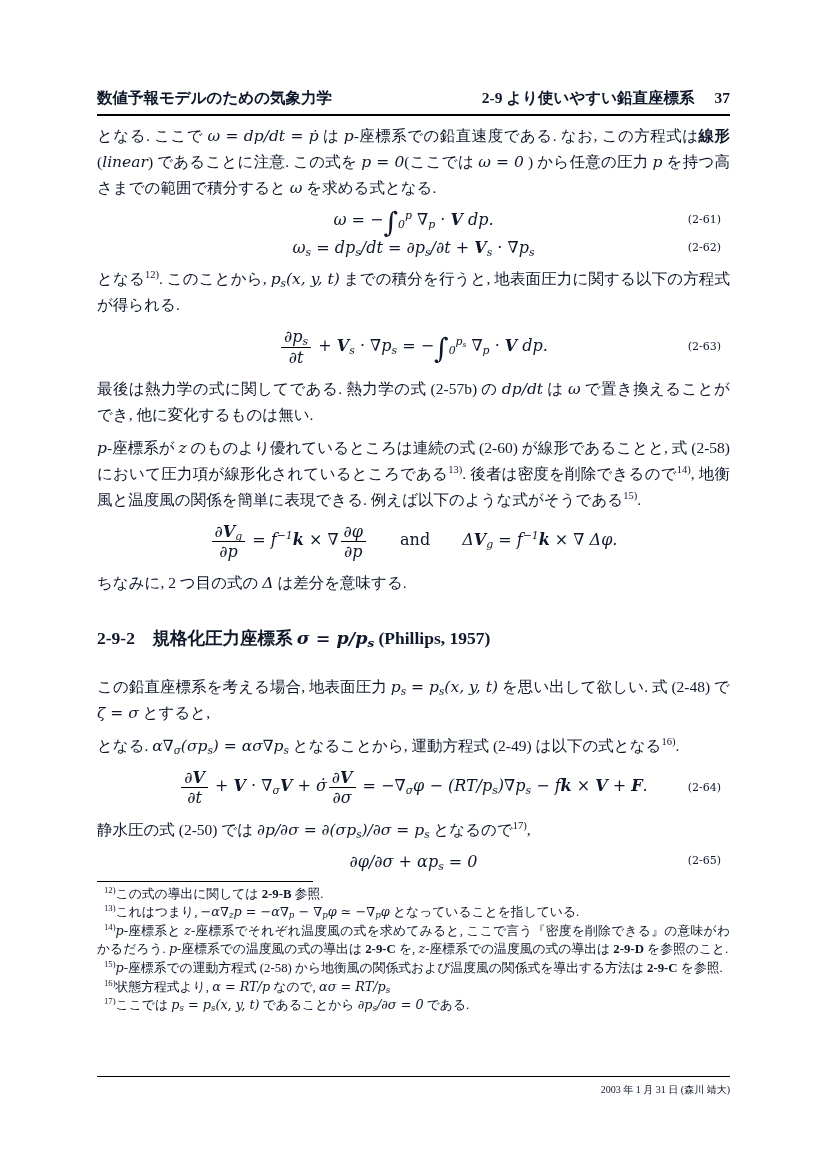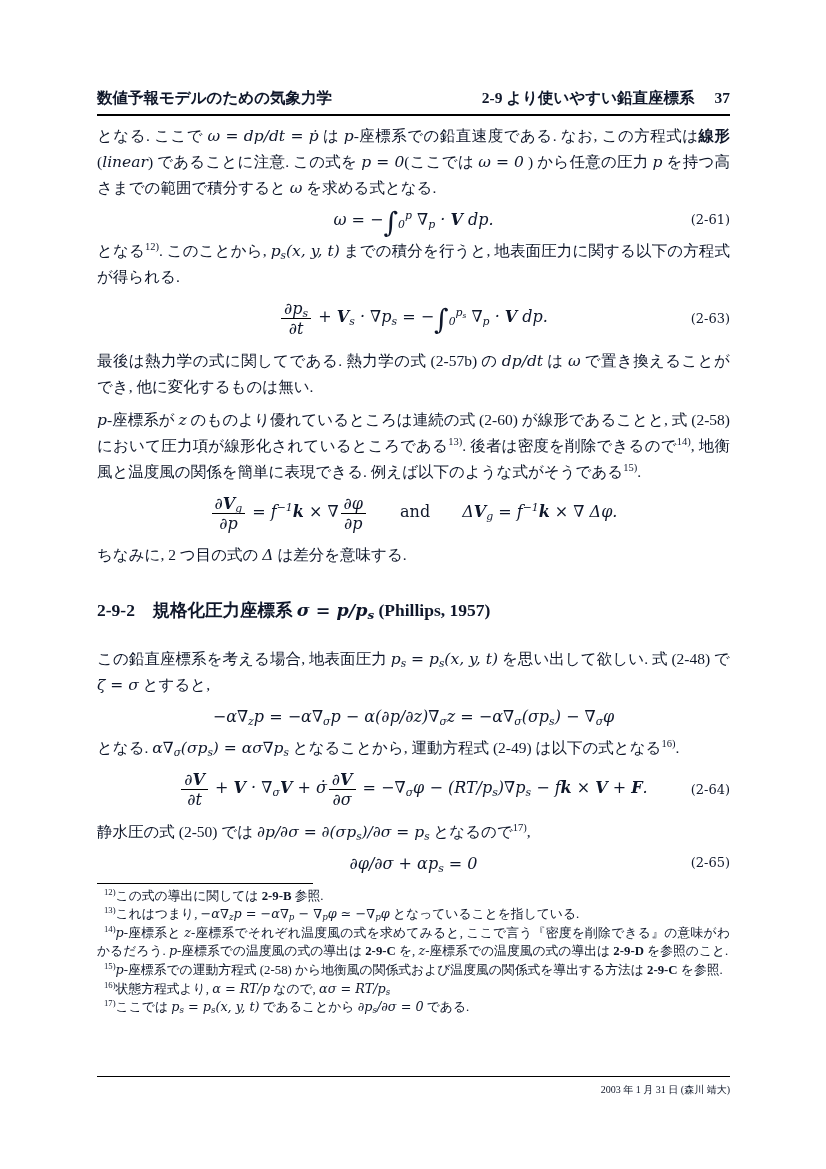--- a/index.html
+++ b/index.html
@@ -37,22 +37,22 @@
   
   .eq{
     position:relative;
     text-align:center;
     margin:9px 0;
     font-size:16px;
     line-height:1.2;
     font-family:"DejaVu Serif","Liberation Serif",serif;
   }
   .eq-num{
-    position:absolute;right:0;top:50%;transform:translateY(-50%);
-    font-style:normal;font-size:13px;
+    position:absolute;right:9px;top:50%;transform:translateY(-50%);
+    font-style:normal;font-size:11px;
   }
   .fr{display:inline-block;vertical-align:-0.75em;text-align:center;line-height:1.2;margin:0 2px;}
   .fr .nu{display:block;border-bottom:1px solid #000;padding:0 3px;}
   .fr .de{display:block;padding:0 3px;}
   .int{font-size:1.75em;font-style:normal;line-height:0;vertical-align:-0.25em;}
   
   .sec{
     font-weight:bold;
     font-size:17.5px;
     margin:30px 0 24px 0;
@@ -79,29 +79,29 @@
     <span>数値予報モデルのための気象力学</span>
     <span class="hdr-right">
       <span>2-9 より使いやすい鉛直座標系</span>
       <span>37</span>
     </span>
   </div>
 
   <main>
       <p class="para">となる. ここで <i class="m">ω = dp/dt = ṗ</i> は <i class="m">p</i>-座標系での鉛直速度である. なお, この方程式は<b>線形</b> (<i class="m">linear</i>) であることに注意. この式を <i class="m">p = 0</i>(ここでは <i class="m">ω = 0</i> ) から任意の圧力 <i class="m">p</i> を持つ高さまでの範囲で積分すると <i class="m">ω</i> を求める式となる.</p>
       <div class="eq"><span class="eq-body"><i class="m">ω = −<span class="int">∫</span><sub>0</sub><sup>p</sup> ∇<sub>p</sub> · <b>V</b> dp.</i></span><span class="eq-num">(2-61)</span></div>
+      <div class="eq"><span class="eq-body"><i class="m">ω<sub>s</sub> = dp<sub>s</sub>/dt = ∂p<sub>s</sub>/∂t + <b>V</b><sub>s</sub> · ∇p<sub>s</sub></i></span><span class="eq-num">(2-62)</span></div>
       <p class="para">となる<sup>12)</sup>. このことから, <i class="m">p<sub>s</sub>(x, y, t)</i> までの積分を行うと, 地表面圧力に関する以下の方程式が得られる.</p>
       <div class="eq"><span class="eq-body"><i class="m"><span class="fr"><span class="nu">∂p<sub>s</sub></span><span class="de">∂t</span></span> + <b>V</b><sub>s</sub> · ∇p<sub>s</sub> = −<span class="int">∫</span><sub>0</sub><sup>p<sub>s</sub></sup> ∇<sub>p</sub> · <b>V</b> dp.</i></span><span class="eq-num">(2-63)</span></div>
       <p class="para">最後は熱力学の式に関してである. 熱力学の式 (2-57b) の <i class="m">dp/dt</i> は <i class="m">ω</i> で置き換えることができ, 他に変化するものは無い.</p>
       <p class="para"><i class="m">p</i>-座標系が <i class="m">z</i> のものより優れているところは連続の式 (2-60) が線形であることと, 式 (2-58) において圧力項が線形化されているところである<sup>13)</sup>. 後者は密度を削除できるので<sup>14)</sup>, 地衡風と温度風の関係を簡単に表現できる. 例えば以下のような式がそうである<sup>15)</sup>.</p>
       <div class="eq"><span class="eq-body"><i class="m"><span class="fr"><span class="nu">∂<b>V</b><sub>g</sub></span><span class="de">∂p</span></span> = f<sup>−1</sup><b>k</b> × ∇<span class="fr"><span class="nu">∂φ</span><span class="de">∂p</span></span></i>　　and　　<i class="m">Δ<b>V</b><sub>g</sub> = f<sup>−1</sup><b>k</b> × ∇ Δφ.</i></span></div>
       <p class="para">ちなみに, 2 つ目の式の <i class="m">Δ</i> は差分を意味する.</p>
       <div class="sec">2-9-2　規格化圧力座標系 <i class="m">σ = p/p<sub>s</sub></i> (Phillips, 1957)</div>
       <p class="para">この鉛直座標系を考える場合, 地表面圧力 <i class="m">p<sub>s</sub> = p<sub>s</sub>(x, y, t)</i> を思い出して欲しい. 式 (2-48) で <i class="m">ζ = σ</i> とすると,</p>
-      <div class="eq"><span class="eq-body"><i class="m">−α∇<sub>z</sub>p = −α∇<sub>σ</sub>p − α(∂p/∂z)∇<sub>σ</sub>z = −α∇<sub>σ</sub>(σp<sub>s</sub>) − ∇<sub>σ</sub>φ</i></span></div>
       <p class="para">となる. <i class="m">α∇<sub>σ</sub>(σp<sub>s</sub>) = ασ∇p<sub>s</sub></i> となることから, 運動方程式 (2-49) は以下の式となる<sup>16)</sup>.</p>
       <div class="eq"><span class="eq-body"><i class="m"><span class="fr"><span class="nu">∂<b>V</b></span><span class="de">∂t</span></span> + <b>V</b> · ∇<sub>σ</sub><b>V</b> + σ̇<span class="fr"><span class="nu">∂<b>V</b></span><span class="de">∂σ</span></span> = −∇<sub>σ</sub>φ − (RT/p<sub>s</sub>)∇p<sub>s</sub> − f<b>k</b> × <b>V</b> + <b>F</b>.</i></span><span class="eq-num">(2-64)</span></div>
       <p class="para">静水圧の式 (2-50) では <i class="m">∂p/∂σ = ∂(σp<sub>s</sub>)/∂σ = p<sub>s</sub></i> となるので<sup>17)</sup>,</p>
       <div class="eq"><span class="eq-body"><i class="m">∂φ/∂σ + αp<sub>s</sub> = 0</i></span><span class="eq-num">(2-65)</span></div>
     </main>
 
   <div class="fnrule"></div>
   <div class="fns">
       <p class="fn"><sup>12)</sup>この式の導出に関しては <b>2-9-B</b> 参照.</p>
       <p class="fn"><sup>13)</sup>これはつまり, <i class="m">−α∇<sub>z</sub>p = −α∇<sub>p</sub> − ∇<sub>p</sub>φ ≃ −∇<sub>p</sub>φ</i> となっていることを指している.</p>

